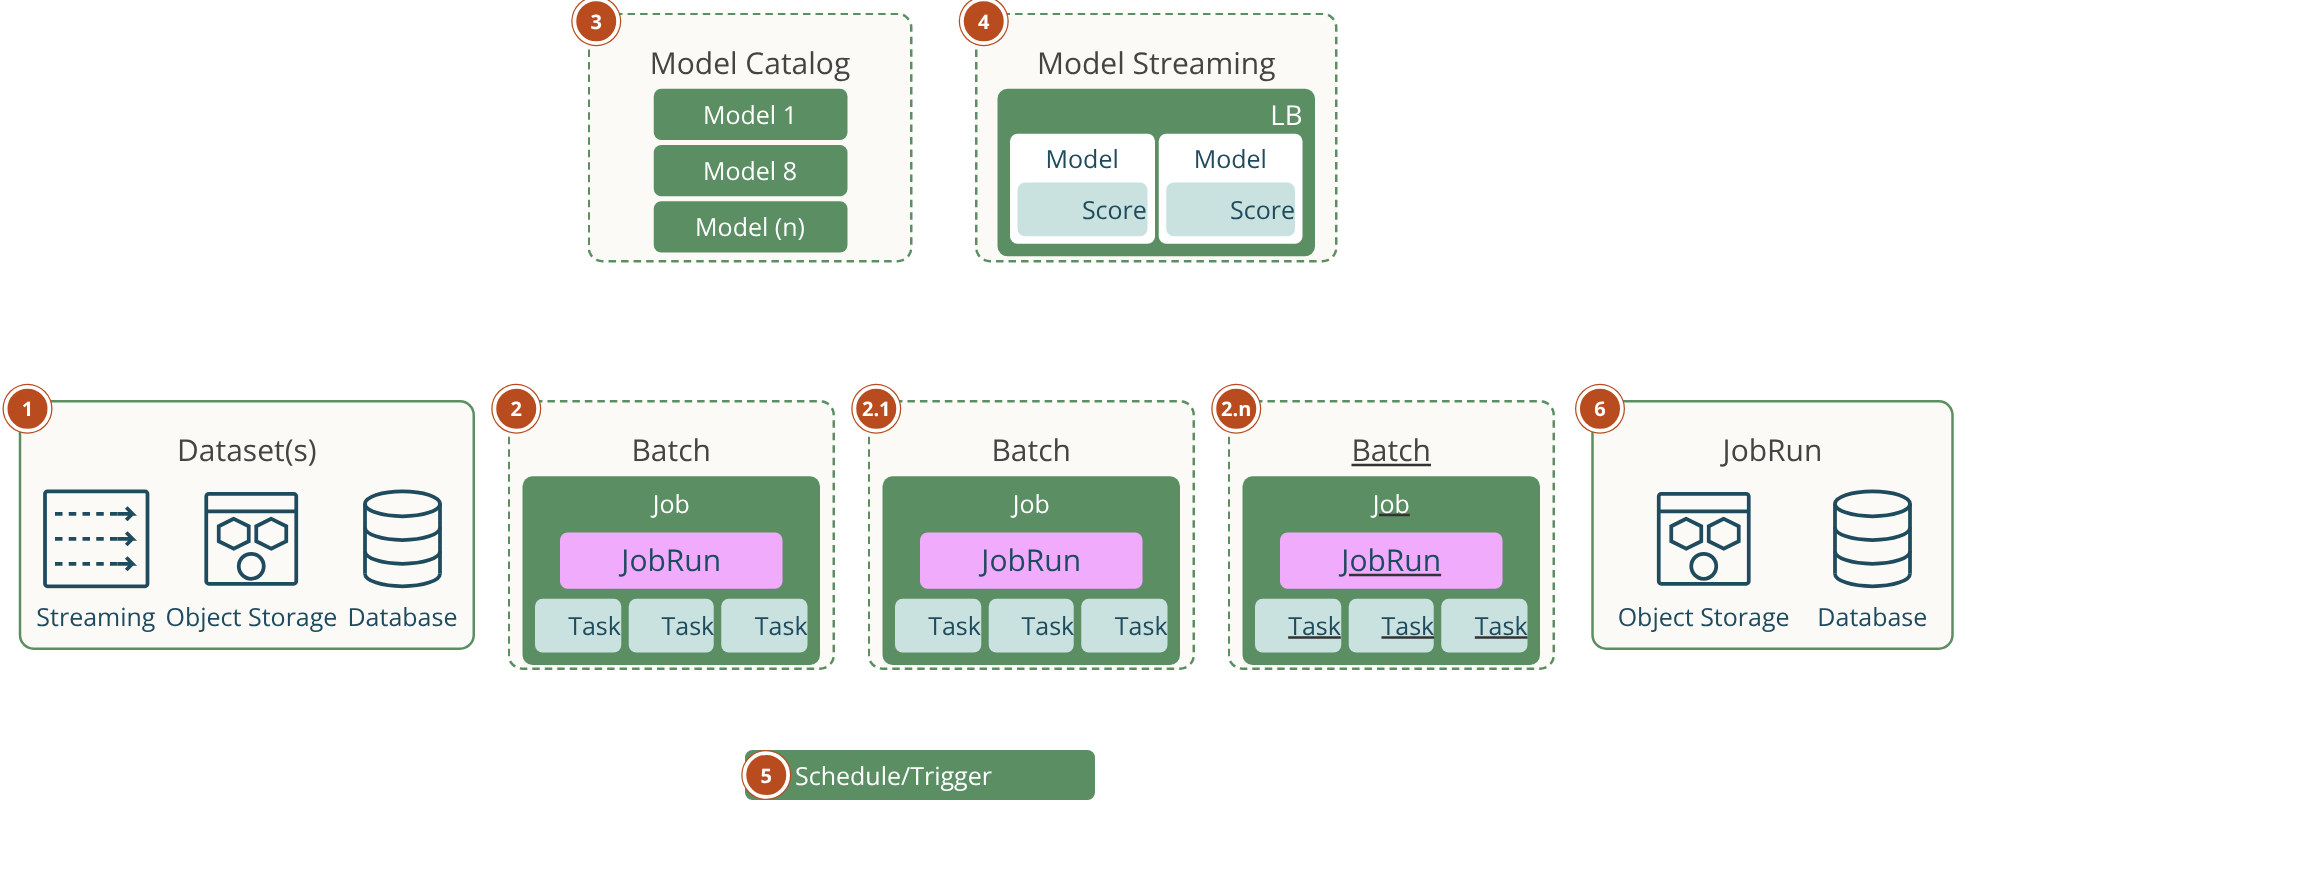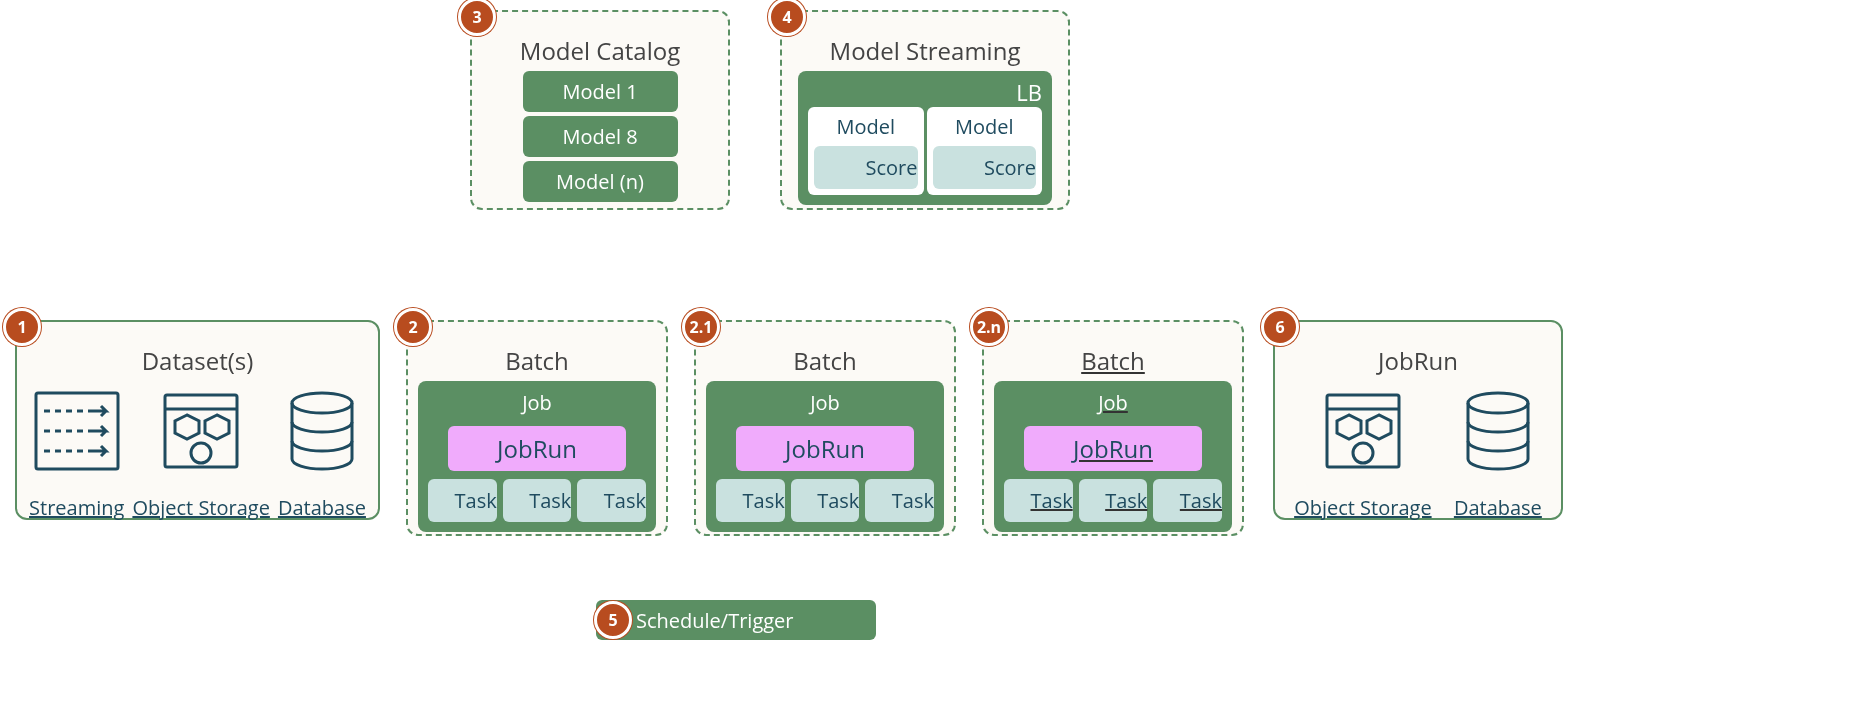--- a/index.html
+++ b/index.html
@@ -87,22 +87,21 @@
     border-radius:6px;
     color:var(--teal-text);
     text-align:right;
     padding:8px 0;
     font-size:20px;
   }
   .icon-label{
     text-align:left;
     font-size:20px;
     color:var(--teal-text);
-    margin-top:23px;
-    text-decoration:underline;
+    margin-top:9px;
   }
   svg{display:block;margin:0 auto;}
 </style>
 </head>
 <body>
 
 <div class="canvas">
 
   <div class="panel dashed" style="left:470px; top:10px; width:260px; height:200px; padding:2px 10px 8px;">
     <div class="badge">3</div>

